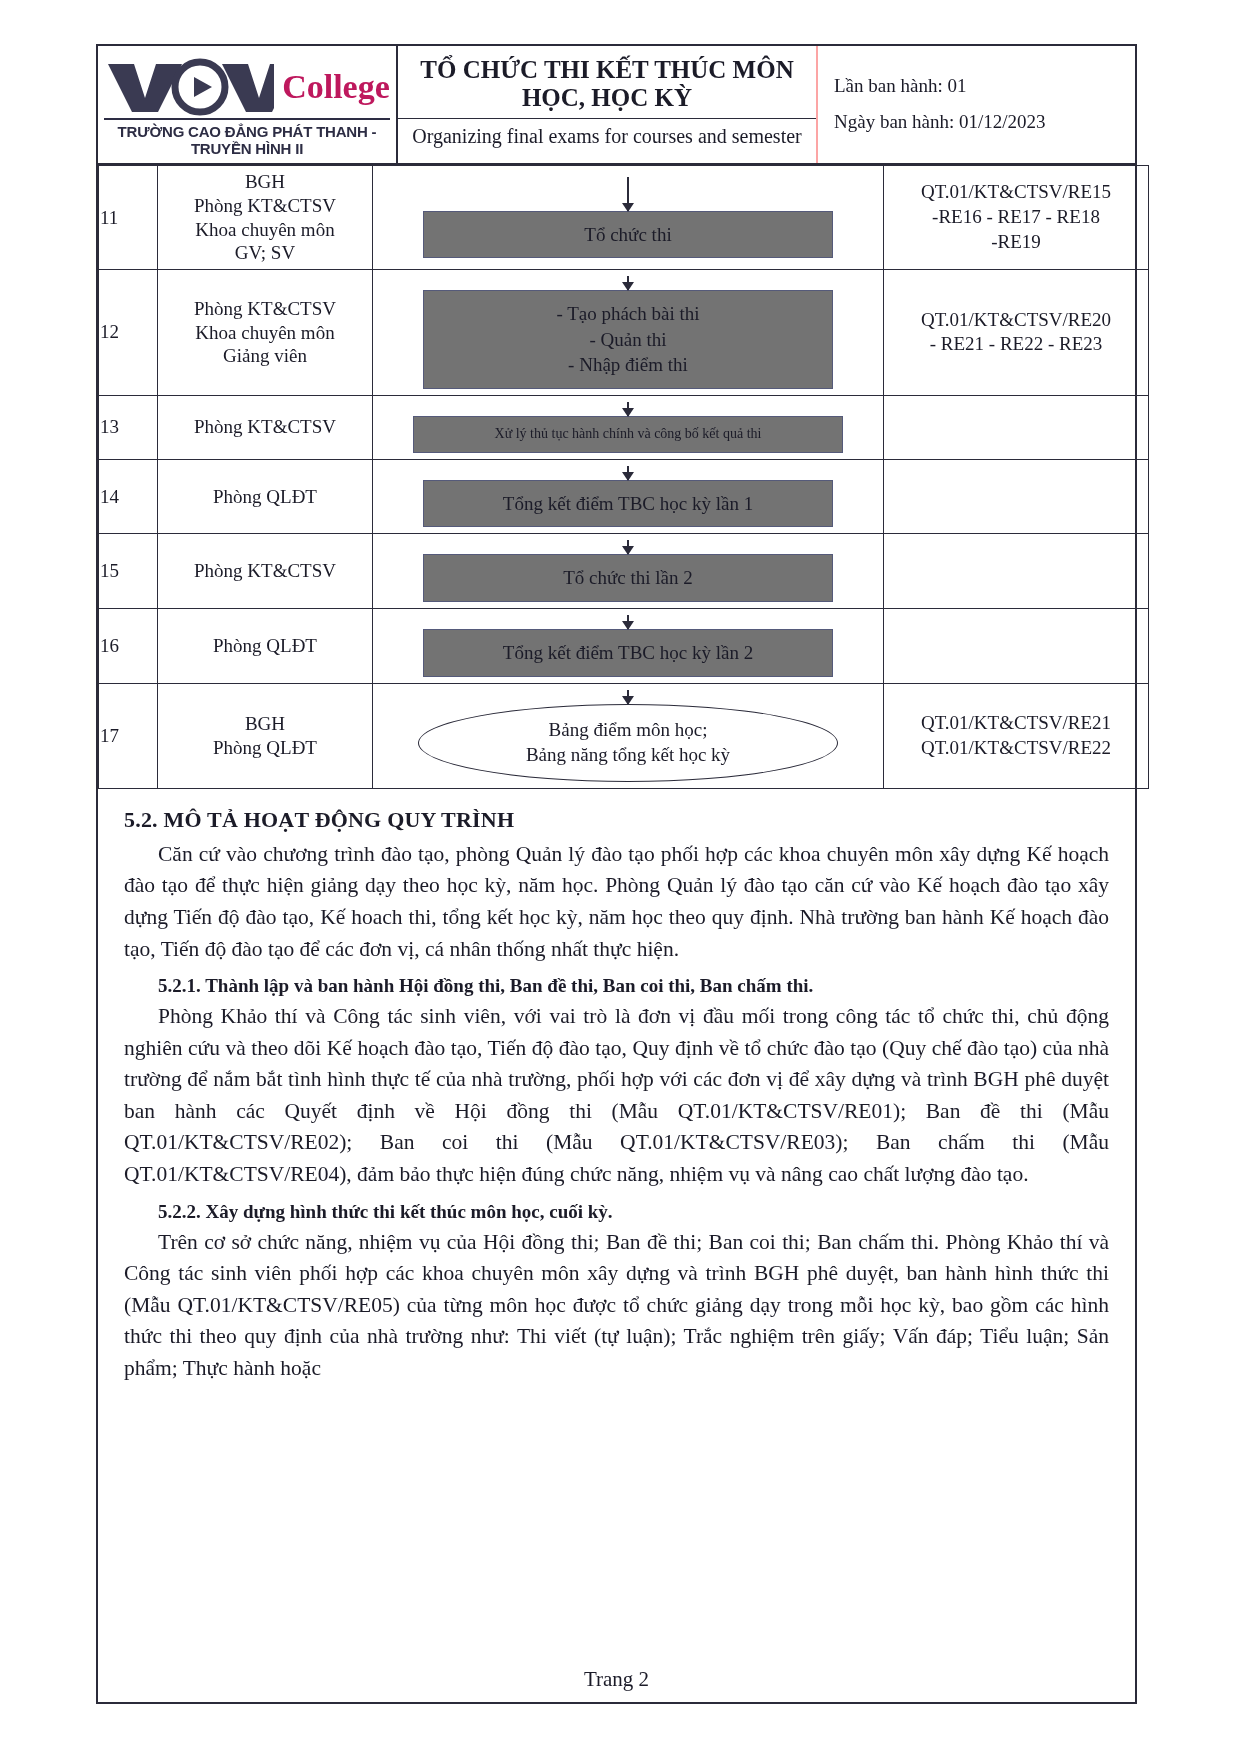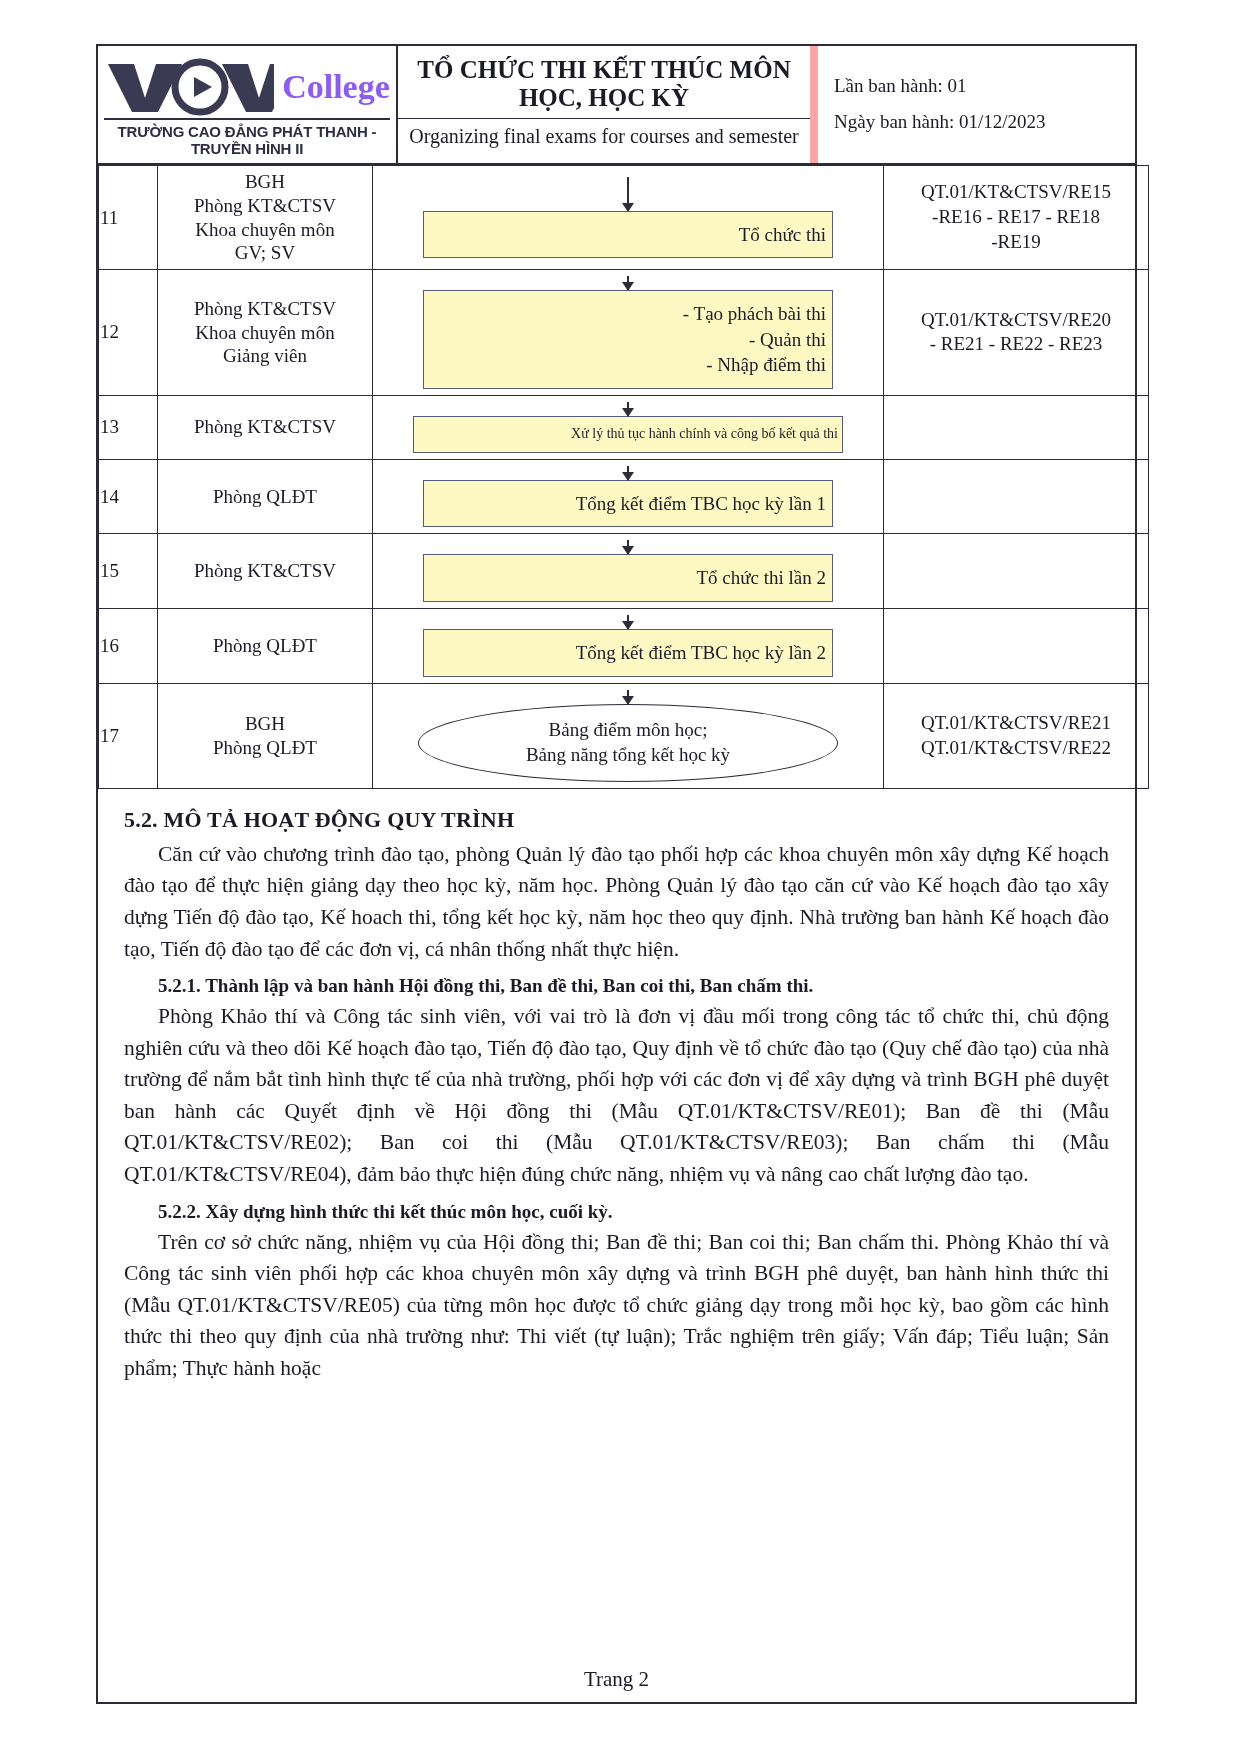--- a/index.html
+++ b/index.html
@@ -41,36 +41,36 @@
     display: flex;
     align-items: center;
     justify-content: center;
     gap: 8px;
     height: 62px;
   }
   .logo-word {
     font-family: "Liberation Serif", serif;
     font-size: 34px;
     font-weight: bold;
-    color: #8b5cf6;
+    color: #be185d;
     line-height: 1;
   }
   .logo-sub {
     font-family: "Liberation Sans", sans-serif;
     font-size: 15px;
     letter-spacing: -0.2px;
     color: #2d2d44;
     border-top: 2px solid #2d2d44;
     padding-top: 3px;
     font-weight: bold;
   }
   .hdr-title {
     width: 420px;
     box-sizing: border-box;
-    border-right: 8px solid #fca5a5;
+    border-right: 2px solid #fca5a5;
     text-align: center;
   }
   .hdr-title-vi {
     font-size: 25px;
     font-weight: bold;
     line-height: 1.12;
     padding: 10px 6px 6px;
     border-bottom: 1.5px solid #2b2b3a;
   }
   .hdr-title-en {
@@ -138,25 +138,25 @@
     left: -5px;
     bottom: -1px;
     border-left: 6px solid transparent;
     border-right: 6px solid transparent;
     border-top: 9px solid #2b2b3a;
   }
   .box {
     border: 1.5px solid #555a7a;
     width: 410px;
     box-sizing: border-box;
-    text-align: right;
+    text-align: center;
     padding: 10px 6px;
     font-size: 19px;
     line-height: 1.35;
-    background: #fef9c3;
+    background: #737373;
   }
   .box.wide { width: 430px; font-size: 14px; padding: 8px 4px; }
   .ellipse {
     border: 1.5px solid #2b2b3a;
     border-radius: 50%;
     width: 420px;
     height: 78px;
     display: flex;
     flex-direction: column;
     align-items: center;

